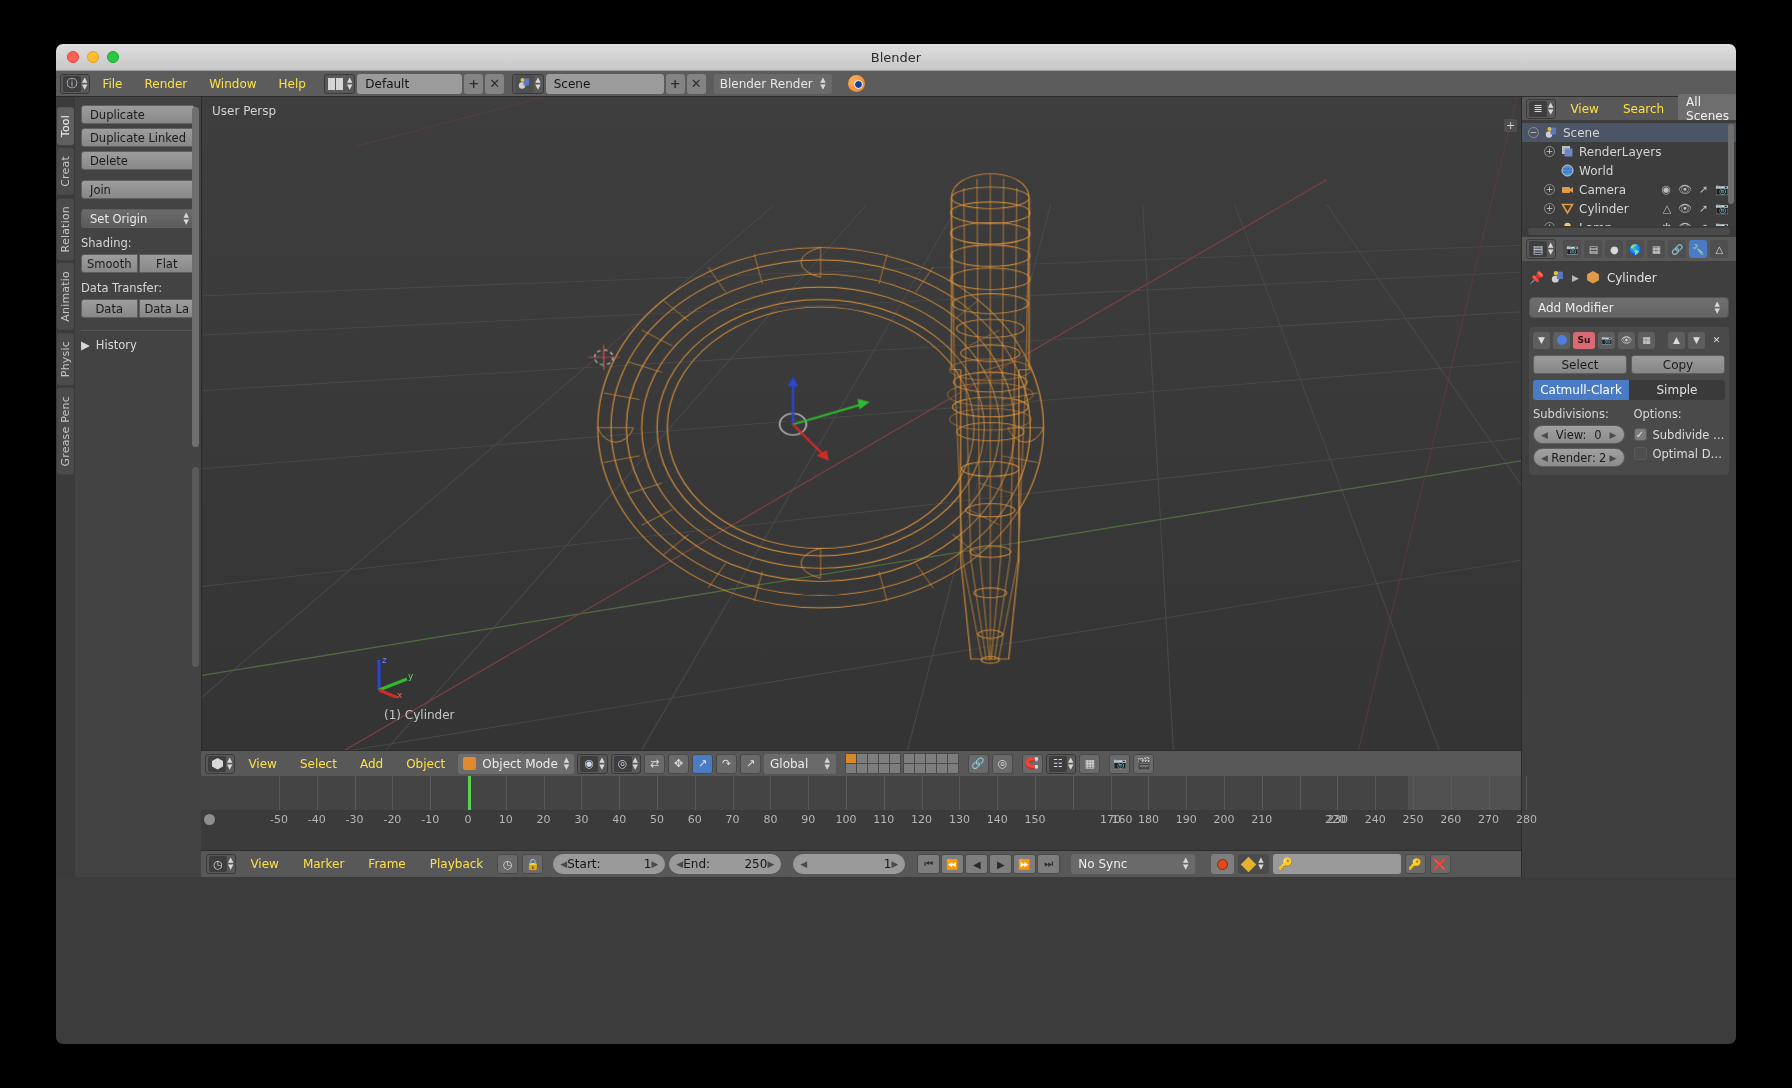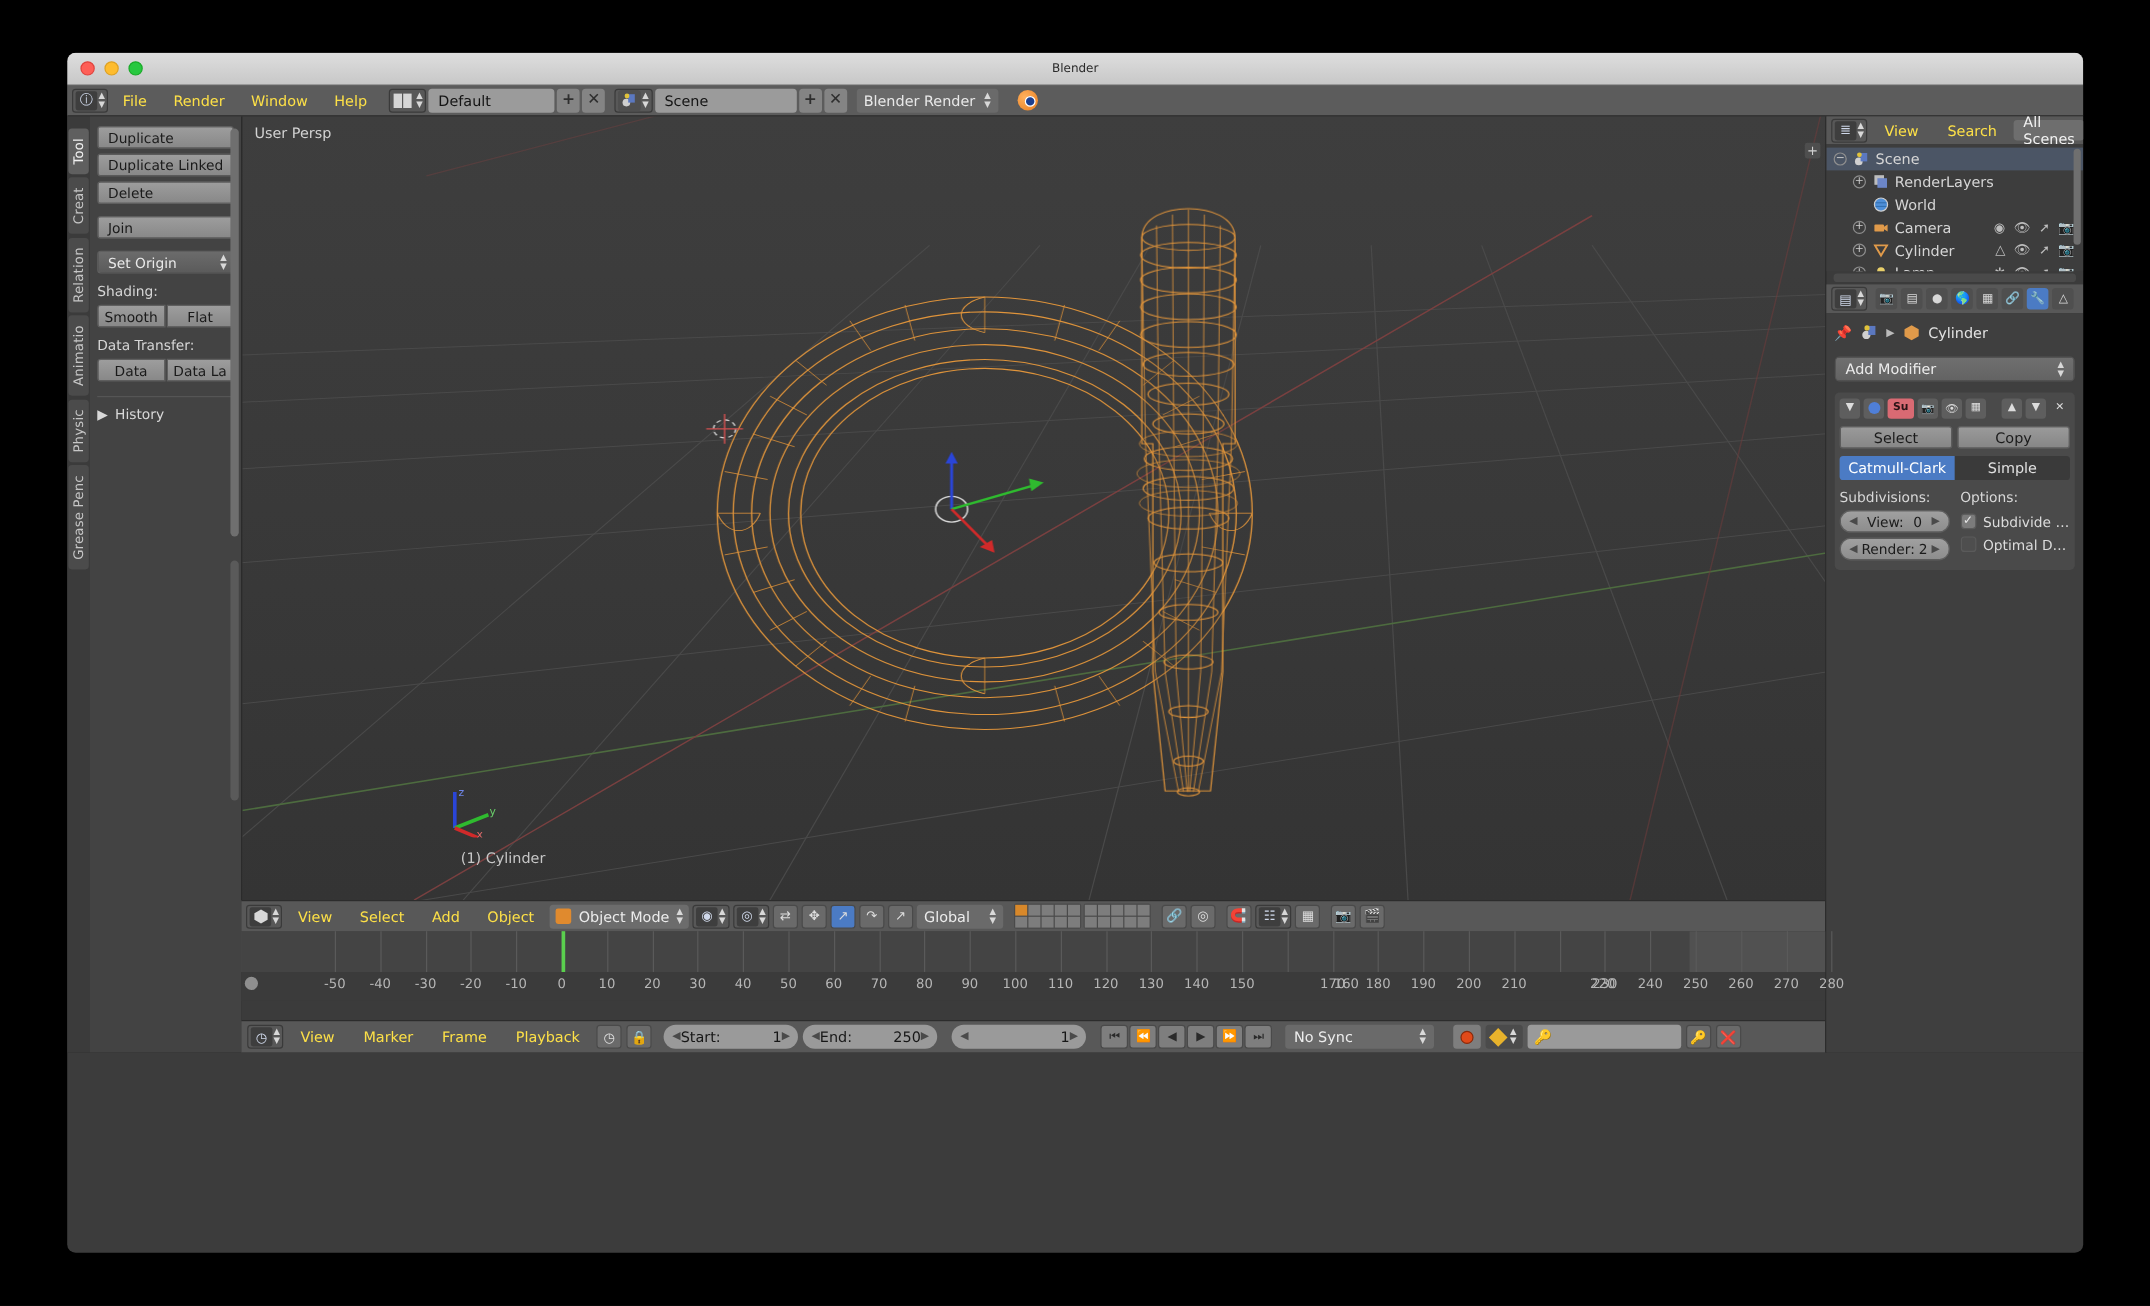--- a/index.html
+++ b/index.html
@@ -27,21 +27,21 @@
     display: flex; align-items: center;
     position: relative;
   }
   .traffic { display: flex; gap: 8px; margin-left: 11px; }
   .dot { width: 12px; height: 12px; border-radius: 50%; }
   .dot.red { background: #fe5f57; border: 1px solid #e0443e; }
   .dot.yellow { background: #febc2e; border: 1px solid #dea123; }
   .dot.green { background: #28c840; border: 1px solid #1aab29; }
   .win-title {
     position: absolute; left: 0; right: 0; text-align: center;
-    font-size: 10px; color: #2b2b2b;
+    font-size: 13px; color: #2b2b2b;
   }
 
   
   .topbar {
     height: 26px;
     background: #5c5c5c;
     display: flex; align-items: center;
     padding: 0 4px;
     gap: 2px;
     border-bottom: 1px solid #2c2c2c;
@@ -265,21 +265,21 @@
   }
 
   
   .rightcol { width: 215px; background:#3b3b3b; display:flex; flex-direction:column; border-left:1px solid #2a2a2a; }
 
   .outliner-head {
     height:23px; background:#585858; display:flex; align-items:center; gap:4px;
     padding:0 4px; font-size:12px; color:#e3e3e3;
   }
   .allscenes {
-    height:17px; background:#6e6e6e; border-radius:3px; padding:0 8px;
+    height:29px; background:#6e6e6e; border-radius:3px; padding:0 8px;
     display:flex;align-items:center;color:#f2f2f2;font-size:12px; margin-left:auto;
   }
   .outliner-body { height:106px; background:#3d3d3d; padding:3px 0 0 0; position:relative; overflow:hidden; }
   .orow { height:19px; display:flex; align-items:center; font-size:12px; color:#d5d5d5; padding-left:6px; gap:5px; position:relative;}
   .orow.sel { background:#4b5565; }
   .oexp { width:11px; height:11px; border-radius:50%; border:1px solid #8e8e8e; color:#cfcfcf;
           font-size:9px; line-height:9px; display:flex;align-items:center;justify-content:center; }
   .oicon { width:14px;height:14px;border-radius:2px;display:flex;align-items:center;justify-content:center;font-size:10px; }
   .orow .rightics { margin-left:auto; display:flex; gap:7px; padding-right:7px; align-items:center; color:#bdbdbd; font-size:11px;}
   .out-scroll { position:absolute; right:2px; top:4px; width:6px; height:80px; background:#6f6f6f; border-radius:3px; }

